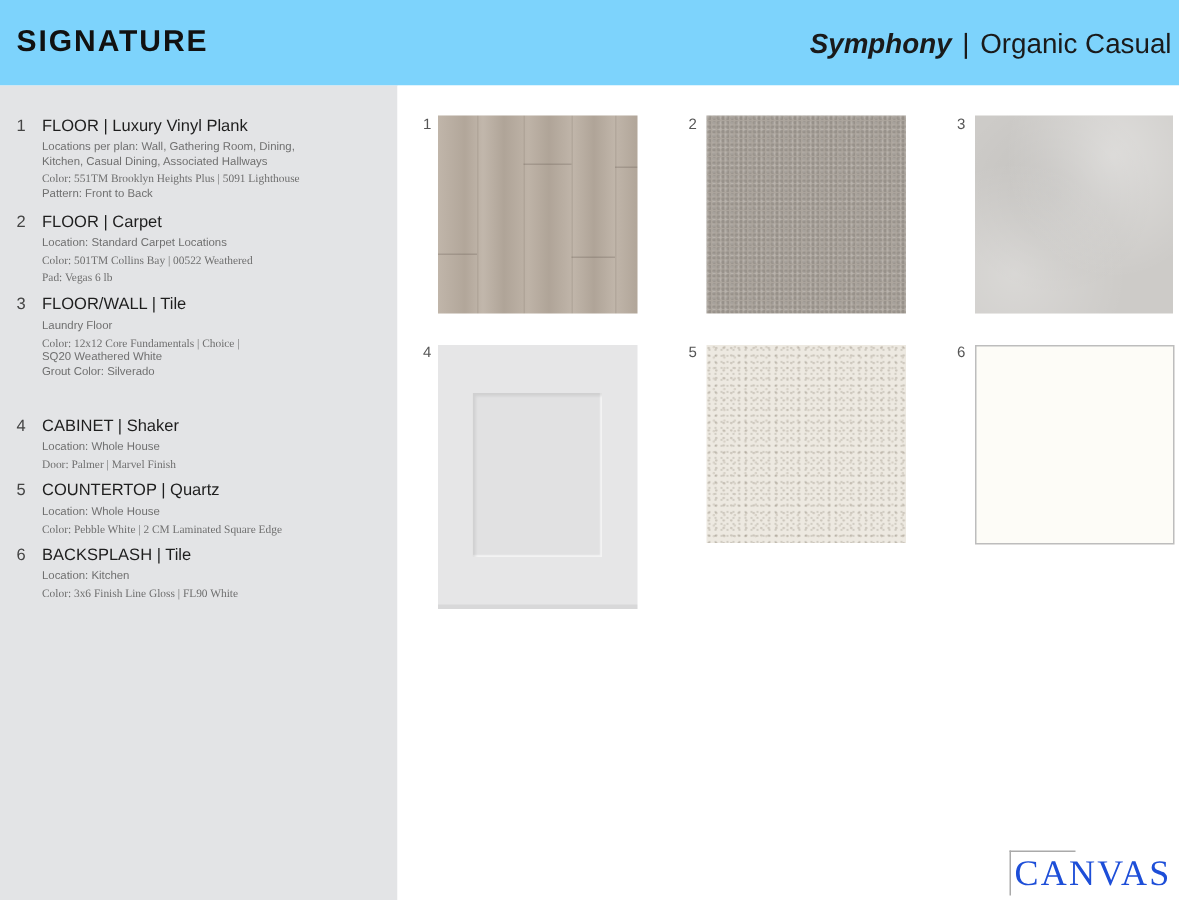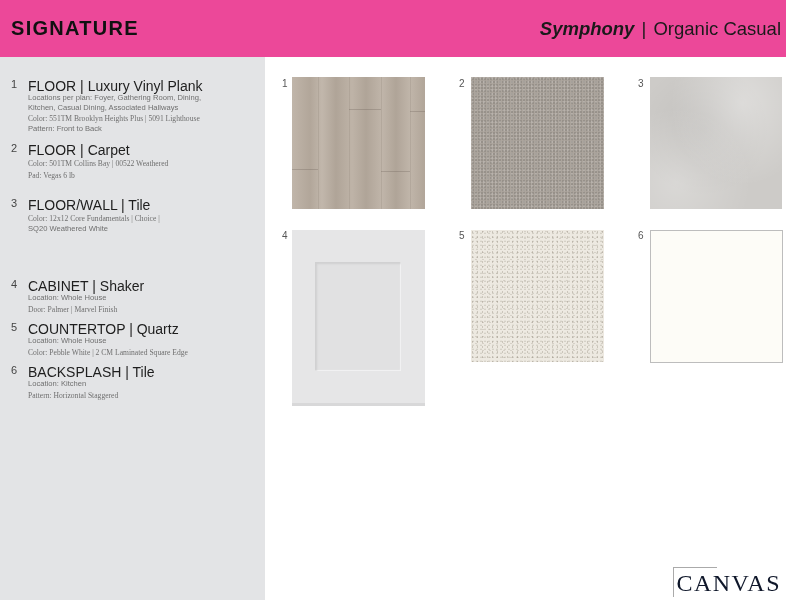--- a/index.html
+++ b/index.html
@@ -1,21 +1,21 @@
 <!DOCTYPE html>
 <html><head>
   <meta charset="utf-8">
   <style>
     * { box-sizing: border-box; margin: 0; padding: 0; }
     html, body { width: 786px; height: 600px; overflow: hidden; background: #ffffff; }
     body { position: relative; font-family: "Liberation Sans", sans-serif; color: #222; }
 
     .header {
       position: absolute; left: 0; top: 0; width: 786px; height: 57px;
-      background: #ec4899;
+      background: #7dd3fc;
     }
     .brand {
       position: absolute; left: 11px; top: 17px;
       font-size: 20px; font-weight: bold; letter-spacing: 1.3px; color: #111;
     }
     .collection {
       position: absolute; right: 5px; top: 18px;
       font-size: 18.5px; color: #1a1a1a; white-space: nowrap;
     }
     .collection .name { font-weight: bold; font-style: italic; }
@@ -25,21 +25,21 @@
       position: absolute; left: 0; top: 57px; width: 265px; height: 543px;
       background: #e3e4e6;
     }
     .spec { position: absolute; left: 0; width: 265px; }
     .spec .num {
       position: absolute; left: 11px; top: 0;
       font-size: 11px; color: #444;
     }
     .spec .title {
       position: absolute; left: 28px; top: 0;
-      font-size: 14px; color: #1e1e1e; white-space: nowrap;
+      font-size: 11px; color: #1e1e1e; white-space: nowrap;
     }
     .spec .lines { position: absolute; left: 28px; top: 15px; width: 232px; }
     .spec .line { font-size: 7.6px; color: #6f6f6f; line-height: 9.6px; }
     .spec .line.gap { margin-top: 2px; font-family: Liberation Serif, serif; }
 
     .main { position: absolute; left: 265px; top: 57px; width: 521px; height: 543px; background: #fff; }
     .swatch-label { position: absolute; font-size: 10px; color: #555; }
     .swatch { position: absolute; overflow: hidden; }
 
     .wood {
@@ -76,21 +76,21 @@
       background:
         radial-gradient(circle at 30% 40%, rgba(140,130,115,0.35) 0 0.6px, transparent 1px) 0 0/5px 5px,
         radial-gradient(circle at 70% 20%, rgba(160,150,135,0.3) 0 0.6px, transparent 1px) 0 0/7px 7px,
         radial-gradient(circle at 50% 80%, rgba(120,115,100,0.25) 0 0.5px, transparent 1px) 0 0/4px 4px,
         #ede9e1;
     }
     .white-tile { background: #fdfcf7; border: 1px solid #bdbdbd; }
 
     .logo {
       position: absolute; right: 5px; bottom: 3px;
-      font-family: "Liberation Serif", serif; font-size: 24px; letter-spacing: 1.5px; color: #0f172a;
+      font-family: "Liberation Serif", serif; font-size: 24px; letter-spacing: 1.5px; color: #1d4ed8;
     }
     .logo .frame {
       position: absolute; left: -3px; top: -3px; width: 44px; height: 30px;
       border-left: 1px solid #aaa; border-top: 1px solid #aaa;
     }
   </style>
 </head>
 <body>
 
 <div class="header">
@@ -101,42 +101,45 @@
     <span class="style">Organic Casual</span>
   </div>
 </div>
 
 <div class="sidebar">
 
   <div class="spec" style="top:21px;">
     <span class="num">1</span>
     <span class="title">FLOOR | Luxury Vinyl Plank</span>
     <div class="lines">
-      <div class="line">Locations per plan: Foyer, Gathering Room, Dining,</div>
+      <div class="line">Locations per plan: Wall, Gathering Room, Dining,</div>
       <div class="line">Kitchen, Casual Dining, Associated Hallways</div>
       <div class="line gap">Color: 551TM Brooklyn Heights Plus | 5091 Lighthouse</div>
       <div class="line">Pattern: Front to Back</div>
     </div>
   </div>
 
   <div class="spec" style="top:85px;">
     <span class="num">2</span>
     <span class="title">FLOOR | Carpet</span>
     <div class="lines">
+      <div class="line">Location: Standard Carpet Locations</div>
       <div class="line gap">Color: 501TM Collins Bay | 00522 Weathered</div>
       <div class="line gap">Pad: Vegas 6 lb</div>
     </div>
   </div>
 
   <div class="spec" style="top:140px;">
     <span class="num">3</span>
     <span class="title">FLOOR/WALL | Tile</span>
     <div class="lines">
+      <div class="line">Laundry Floor</div>
       <div class="line gap">Color: 12x12 Core Fundamentals | Choice |</div>
       <div class="line">SQ20 Weathered White</div>
+      <div class="line">Grout Color: Silverado</div>
     </div>
   </div>
 
   <div class="spec" style="top:221px;">
     <span class="num">4</span>
     <span class="title">CABINET | Shaker</span>
     <div class="lines">
       <div class="line">Location: Whole House</div>
       <div class="line gap">Door: Palmer | Marvel Finish</div>
     </div>
@@ -149,21 +152,21 @@
       <div class="line">Location: Whole House</div>
       <div class="line gap">Color: Pebble White | 2 CM Laminated Square Edge</div>
     </div>
   </div>
 
   <div class="spec" style="top:307px;">
     <span class="num">6</span>
     <span class="title">BACKSPLASH | Tile</span>
     <div class="lines">
       <div class="line">Location: Kitchen</div>
-      <div class="line gap">Pattern: Horizontal Staggered</div>
+      <div class="line gap">Color: 3x6 Finish Line Gloss | FL90 White</div>
     </div>
   </div>
 </div>
 
 <div class="main">
 
   <span class="swatch-label" style="left:17px; top:21px;">1</span>
   <div class="swatch wood" style="left:27px; top:20px; width:133px; height:132px;">
     <div class="plank-line" style="left:26px;"></div>
     <div class="plank-line" style="left:57px;"></div>

